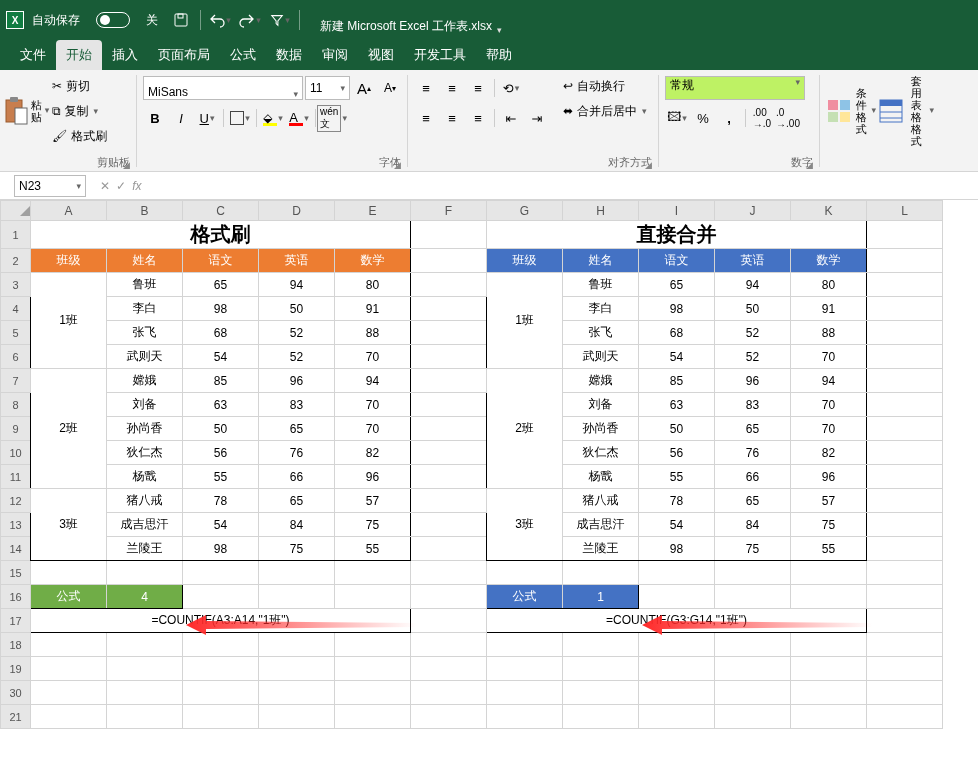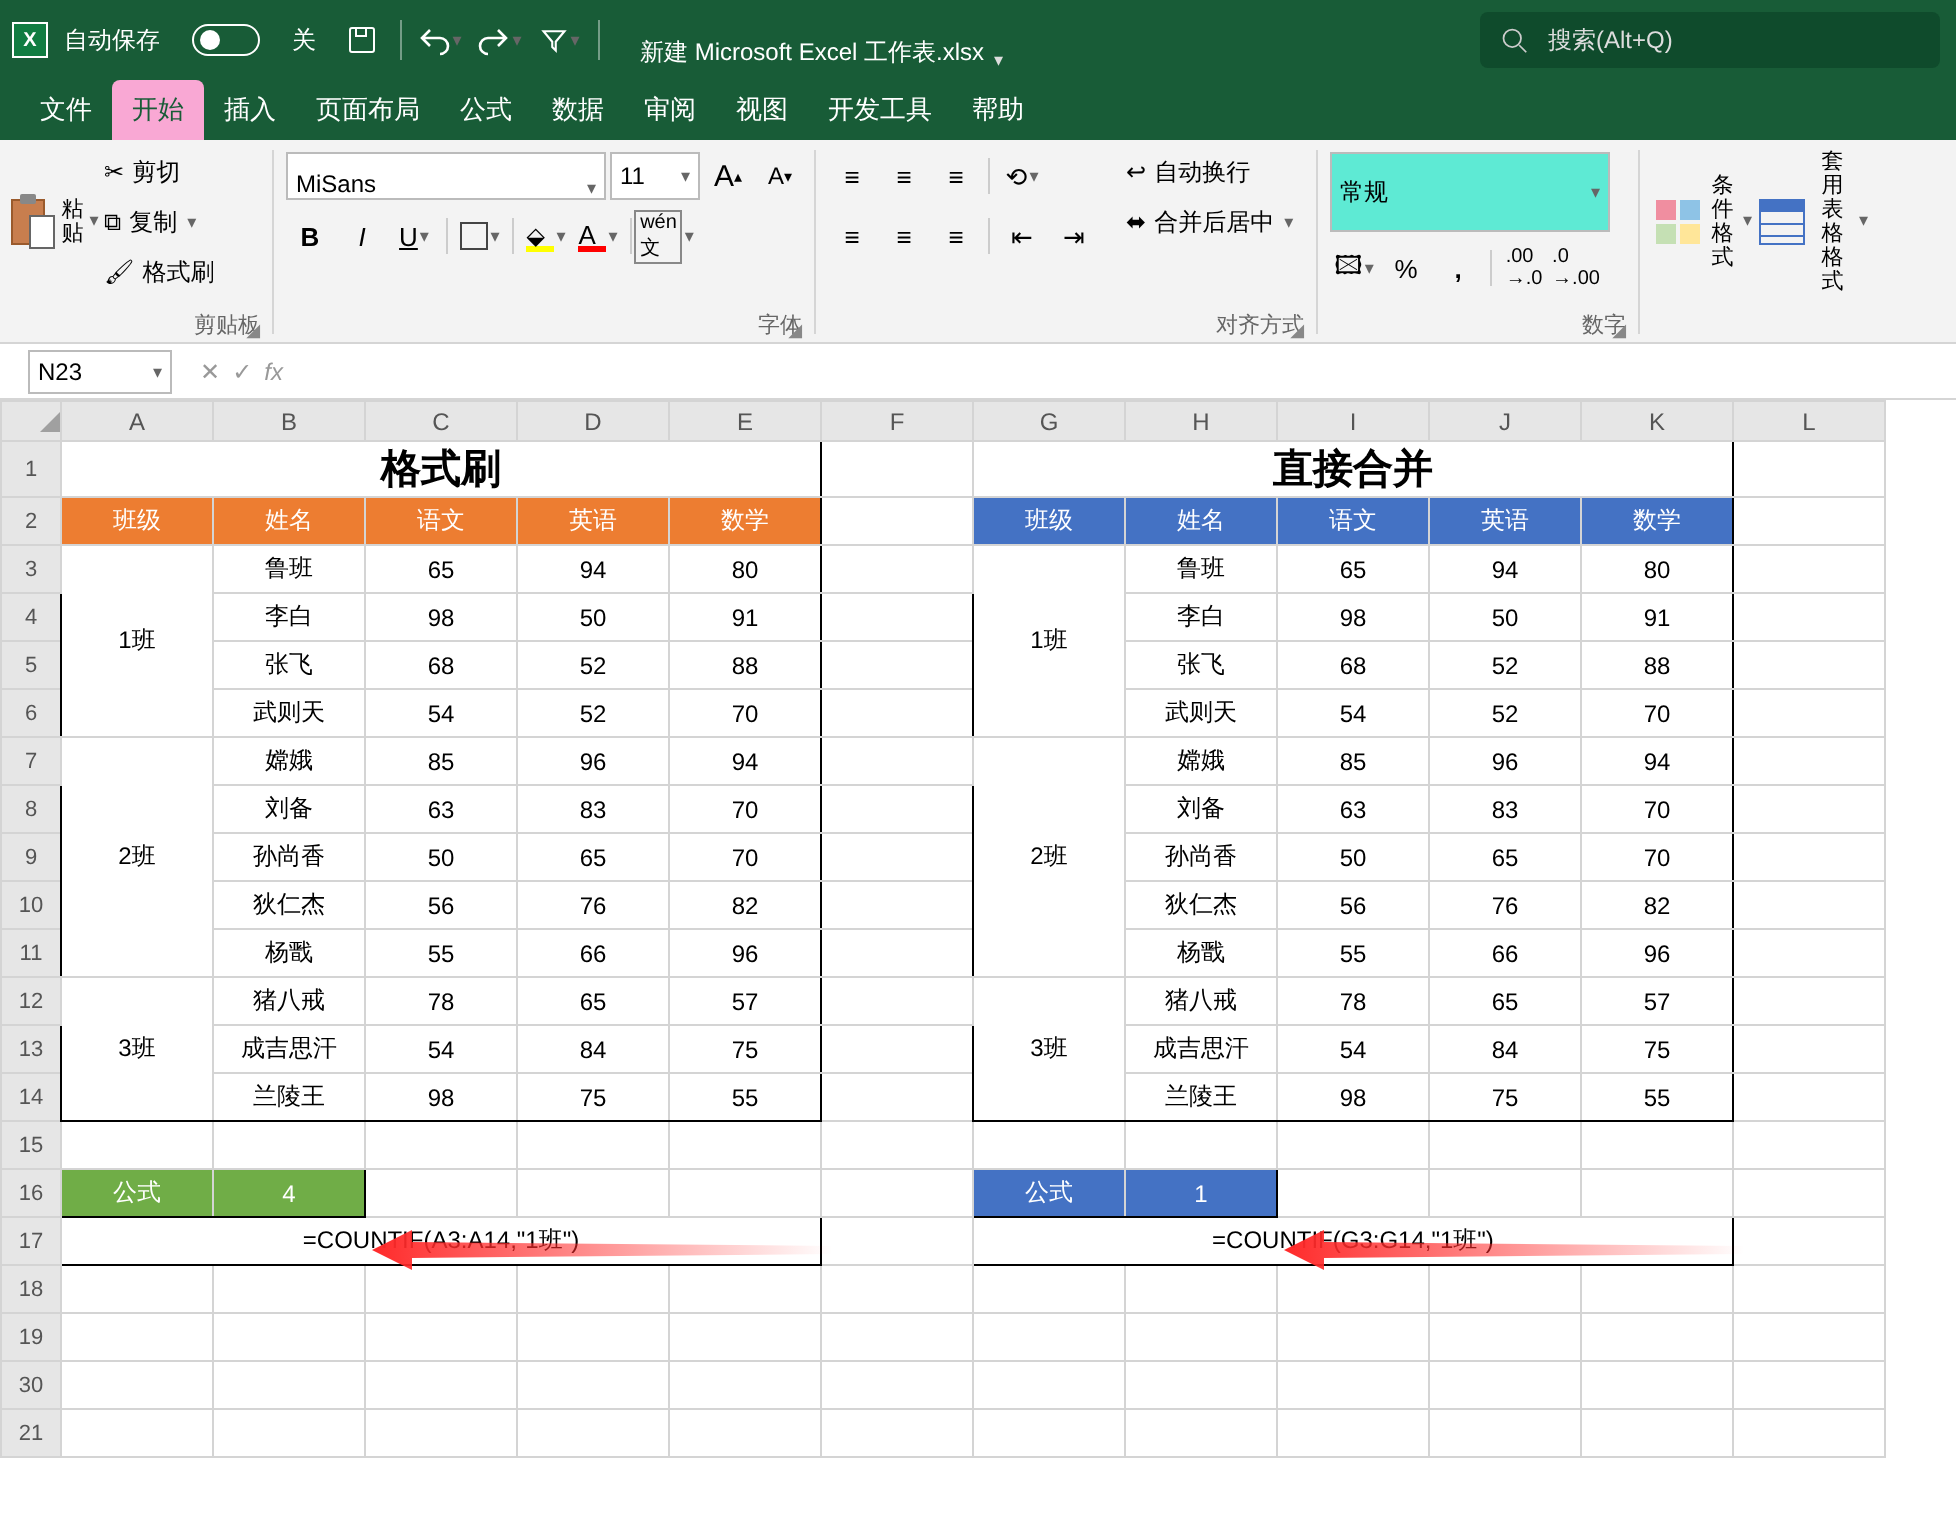--- a/index.html
+++ b/index.html
@@ -15,40 +15,40 @@
   .qat-btn { width: 22px; height: 22px; display: flex; align-items: center; justify-content: center; font-size: 14px; color: #fff; border-radius: 2px; }
   .qat-btn svg { stroke: #fff; fill: none; }
   .qat-sep { width: 1px; height: 20px; background: rgba(255,255,255,0.4); }
   .doc-title { margin-left: 20px; font-size: 12px; display: flex; align-items: flex-end; gap: 4px; margin-top: 12px; }
   .searchbox { position: absolute; right: 8px; top: 6px; width: 230px; height: 28px; background: #0f4b2c; border-radius: 4px; display: flex; align-items: center; padding: 0 10px; color: #ddd; gap: 10px; }
   .searchbox svg { stroke: #ccc; fill: none; }
 
   
   .menutabs { height: 30px; background: #185c37; display: flex; align-items: flex-end; padding-left: 10px; }
   .menutab { padding: 6px 10px 6px; font-size: 13px; color: #fff; cursor: pointer; }
-  .menutab.active { background: #f9a8d4; color: #185c37; font-weight: 500; border-radius: 4px 4px 0 0; }
+  .menutab.active { background: #e5e5e5; color: #185c37; font-weight: 500; border-radius: 4px 4px 0 0; }
 
   
   .ribbon { height: 102px; background: #f3f3f3; border-bottom: 1px solid #d5d5d5; display: flex; }
   .group { display: flex; flex-direction: column; padding: 2px 6px 1px; }
   .group-body { flex: 1; display: flex; align-items: flex-start; gap: 2px; }
   .group-label { height: 15px; text-align: right; color: #666; font-size: 11px; padding-bottom: 0; position: relative;}
   .group-label .launcher { position: absolute; right: 0; bottom: 0; font-size: 9px; color: #888;}
   .group-sep { width: 1px; height: 92px; background: #d5d5d5; margin-top: 5px; }
 
   .bigbtn { display: flex; flex-direction: row; align-items: center; justify-content: center; width: 40px; height: 78px; text-align: center; font-size: 11px; gap: 2px; line-height: 1.1;}
   .bigbtn .ico { width: 28px; height: 28px; display: flex; align-items: center; justify-content: center; }
   .smallbtn { display: flex; align-items: center; gap: 4px; height: 22px; padding: 0 4px; font-size: 12px; }
   .stackcol { display: flex; flex-direction: column; gap: 3px; padding-top: 3px; }
   .iconbtn { width: 24px; height: 24px; display: flex; align-items: center; justify-content: center; font-size: 13px; }
   .rowflex { display: flex; gap: 2px; align-items: center; }
 
   .fontname { width: 160px; height: 24px; border: 1px solid #bbb; background: #fff; padding: 0 4px; font-size: 12px; display:flex; align-items:flex-end; justify-content: space-between;}
   .fontsize { width: 45px; height: 24px; border: 1px solid #bbb; background: #fff; padding: 0 4px; font-size: 12px; display:flex; align-items:center; justify-content: space-between;}
-  .numfmt { width: 140px; height: 40px; border: 1px solid #bbb; background: #5eead4; padding: 0 4px; font-size: 12px; display:flex; align-items:center; justify-content: space-between;}
+  .numfmt { width: 140px; height: 24px; border: 1px solid #bbb; background: #bef264; padding: 0 4px; font-size: 12px; display:flex; align-items:flex-start; justify-content: space-between;}
 
   
   .fxbar { height: 28px; display: flex; align-items: center; border-bottom: 1px solid #d5d5d5; background: #fff; }
   .namebox { width: 72px; height: 22px; border: 1px solid #bbb; margin-left: 14px; display: flex; align-items: center; justify-content: space-between; padding: 0 4px; font-size: 12px; }
   .fxbtns { display: flex; gap: 6px; margin-left: 14px; color: #999;}
   .fxinput { flex: 1; height: 22px; margin-left: 6px; }
 
   
   .gridwrap { position: relative; }
   .grid { border-collapse: collapse; table-layout: fixed; }
@@ -109,27 +109,20 @@
       <svg width="14" height="14" viewBox="0 0 16 16">
           <path d="M2 3 H14 L9 9 V14 L7 12 V9 Z" stroke-width="1.2"></path>
         </svg>
       <span class="dd">▾</span>
     </div>
     <div class="qat-sep"></div>
   </div>
   <div class="doc-title">
     <span>新建 Microsoft Excel 工作表.xlsx</span>
     <span class="dd" style="color:#ddd">▾</span>
-  </div>
-  <div class="searchbox">
-    <svg width="14" height="14" viewBox="0 0 16 16">
-        <circle cx="7" cy="7" r="5"></circle>
-        <path d="M11 11 L15 15"></path>
-      </svg>
-    <span>搜索(Alt+Q)</span>
   </div>
 </div>
 
 <div class="menutabs">
   <div class="menutab">文件</div>
   <div class="menutab active">开始</div>
   <div class="menutab">插入</div>
   <div class="menutab">页面布局</div>
   <div class="menutab">公式</div>
   <div class="menutab">数据</div>

